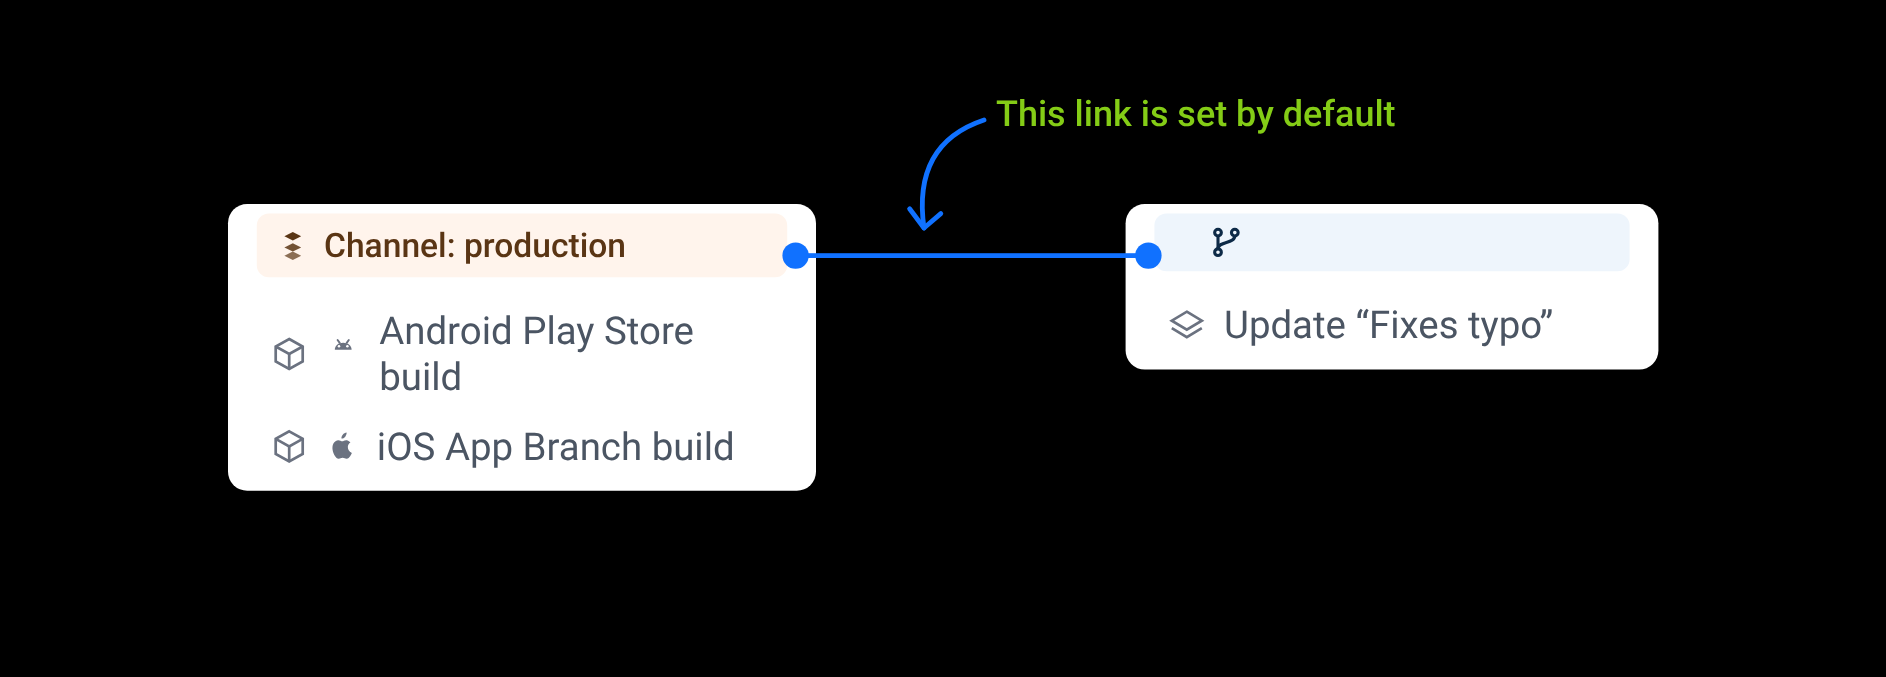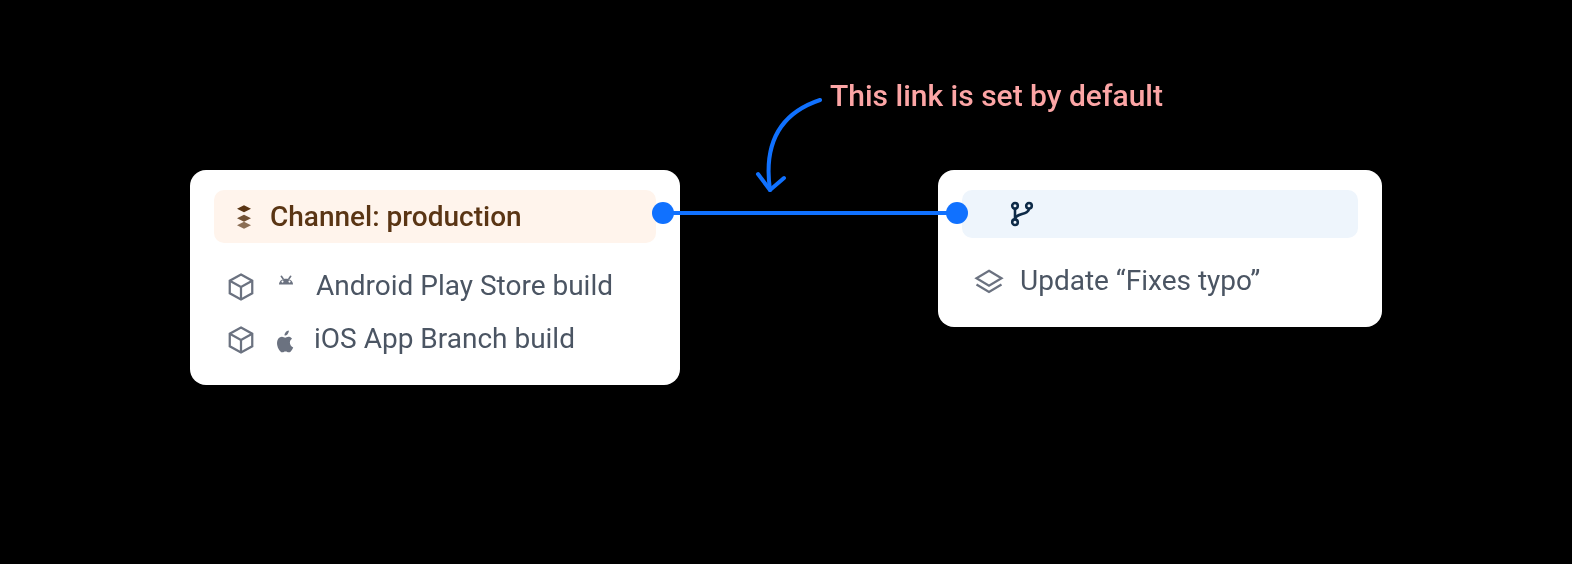--- a/index.html
+++ b/index.html
@@ -9,21 +9,21 @@
     width: 1572px;
     height: 564px;
     background: #000;
     font-family: -apple-system, BlinkMacSystemFont, "Segoe UI", Roboto, Helvetica, Arial, sans-serif;
     position: relative;
   }
   .card {
     position: absolute;
     background: #fff;
     border-radius: 16px;
-    padding: 20px 24px;
+    padding: 8px 24px;
     box-shadow: 0 4px 20px rgba(0,0,0,0.08);
   }
   .card-channel {
     left: 190px;
     top: 170px;
     width: 490px;
   }
   .card-branch {
     left: 938px;
     top: 170px;
@@ -42,36 +42,36 @@
   .channel-header {
     background: #fff4ec;
     color: #5a3514;
   }
   .branch-header {
     background: #eef5fc;
     color: #0d2a47;
   }
   .item-row {
     display: flex;
-    align-items: flex-end;
+    align-items: center;
     gap: 16px;
     padding: 10px 12px;
-    font-size: 28px;
+    font-size: 32px;
     color: #4b5563;
   }
   .icon {
     display: inline-flex;
     align-items: center;
     justify-content: center;
     flex-shrink: 0;
   }
   .icon svg { display: block; }
   .annotation {
     position: absolute;
-    color: #fca5a5;
+    color: #84cc16;
     font-size: 30px;
     font-weight: 500;
   }
   .annotation-text {
     left: 830px;
     top: 78px;
   }
   .connector-line {
     position: absolute;
     top: 211px;

